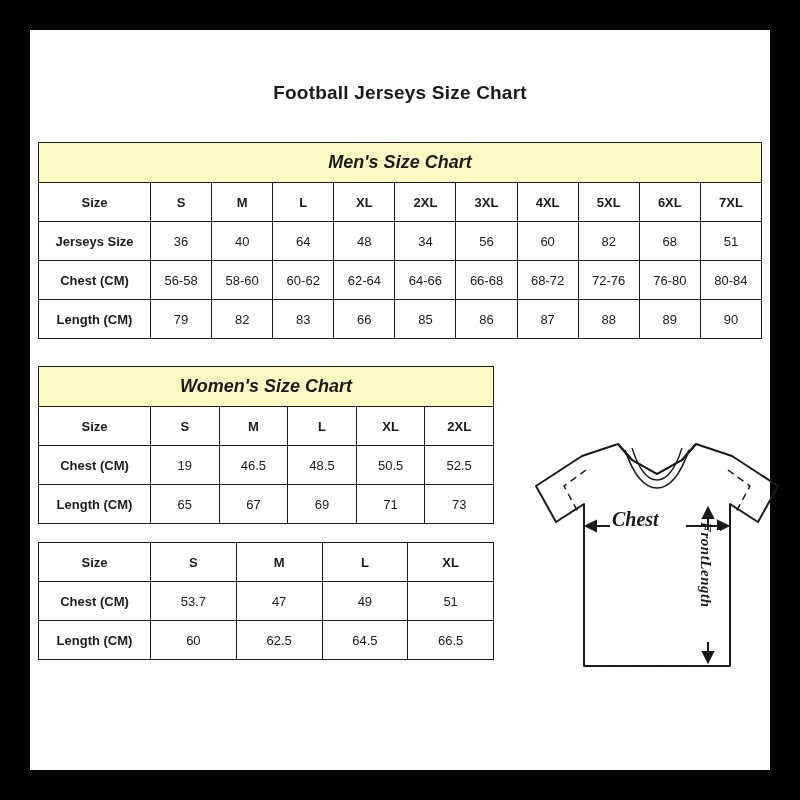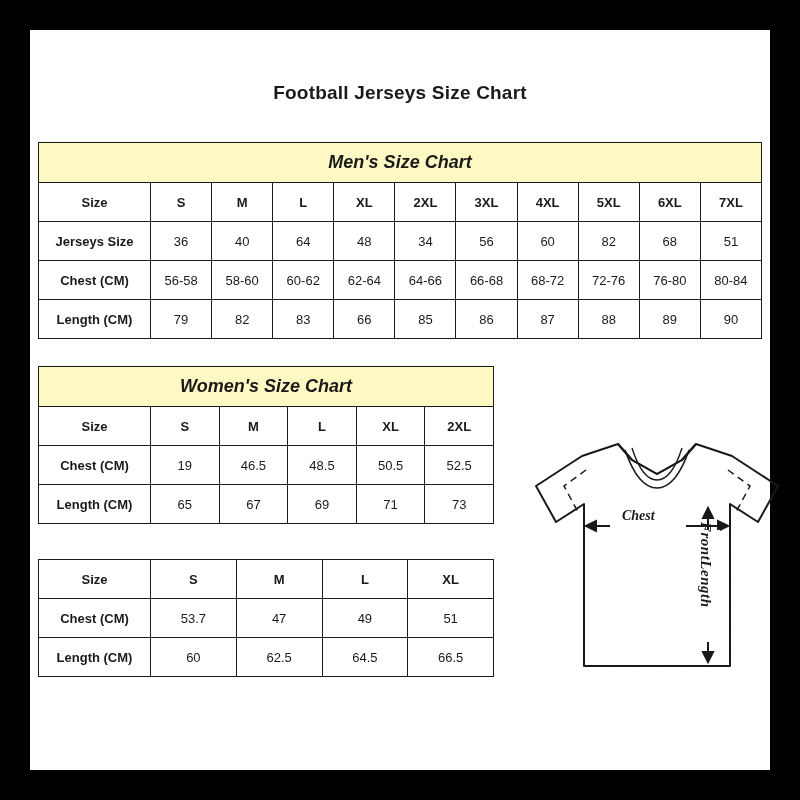--- a/index.html
+++ b/index.html
@@ -70,40 +70,40 @@
   .col-head {
     font-weight: bold;
   }
   .mens {
     width: 724px;
     margin-bottom: 27px;
   }
   .mens col.first { width: 112px; }
   .womens {
     width: 456px;
-    margin-bottom: 35px;
+    margin-bottom: 18px;
   }
   .womens col.first { width: 112px; }
   .youth {
     width: 456px;
   }
   .youth col.first { width: 112px; }
   .shirt-art {
     position: absolute;
     left: 492px;
     top: 400px;
     width: 270px;
     height: 290px;
   }
   .shirt-art svg { display: block; }
   .label-chest {
     position: absolute;
-    left: 100px;
+    left: 90px;
     top: 78px;
-    font-size: 14px;
+    font-size: 20px;
     font-style: italic;
     font-weight: bold;
     font-family: "Liberation Serif", serif;
     color: #1a1a1a;
   }
   .label-front-length {
     position: absolute;
     left: 175px;
     top: 92px;
     font-size: 15px;

